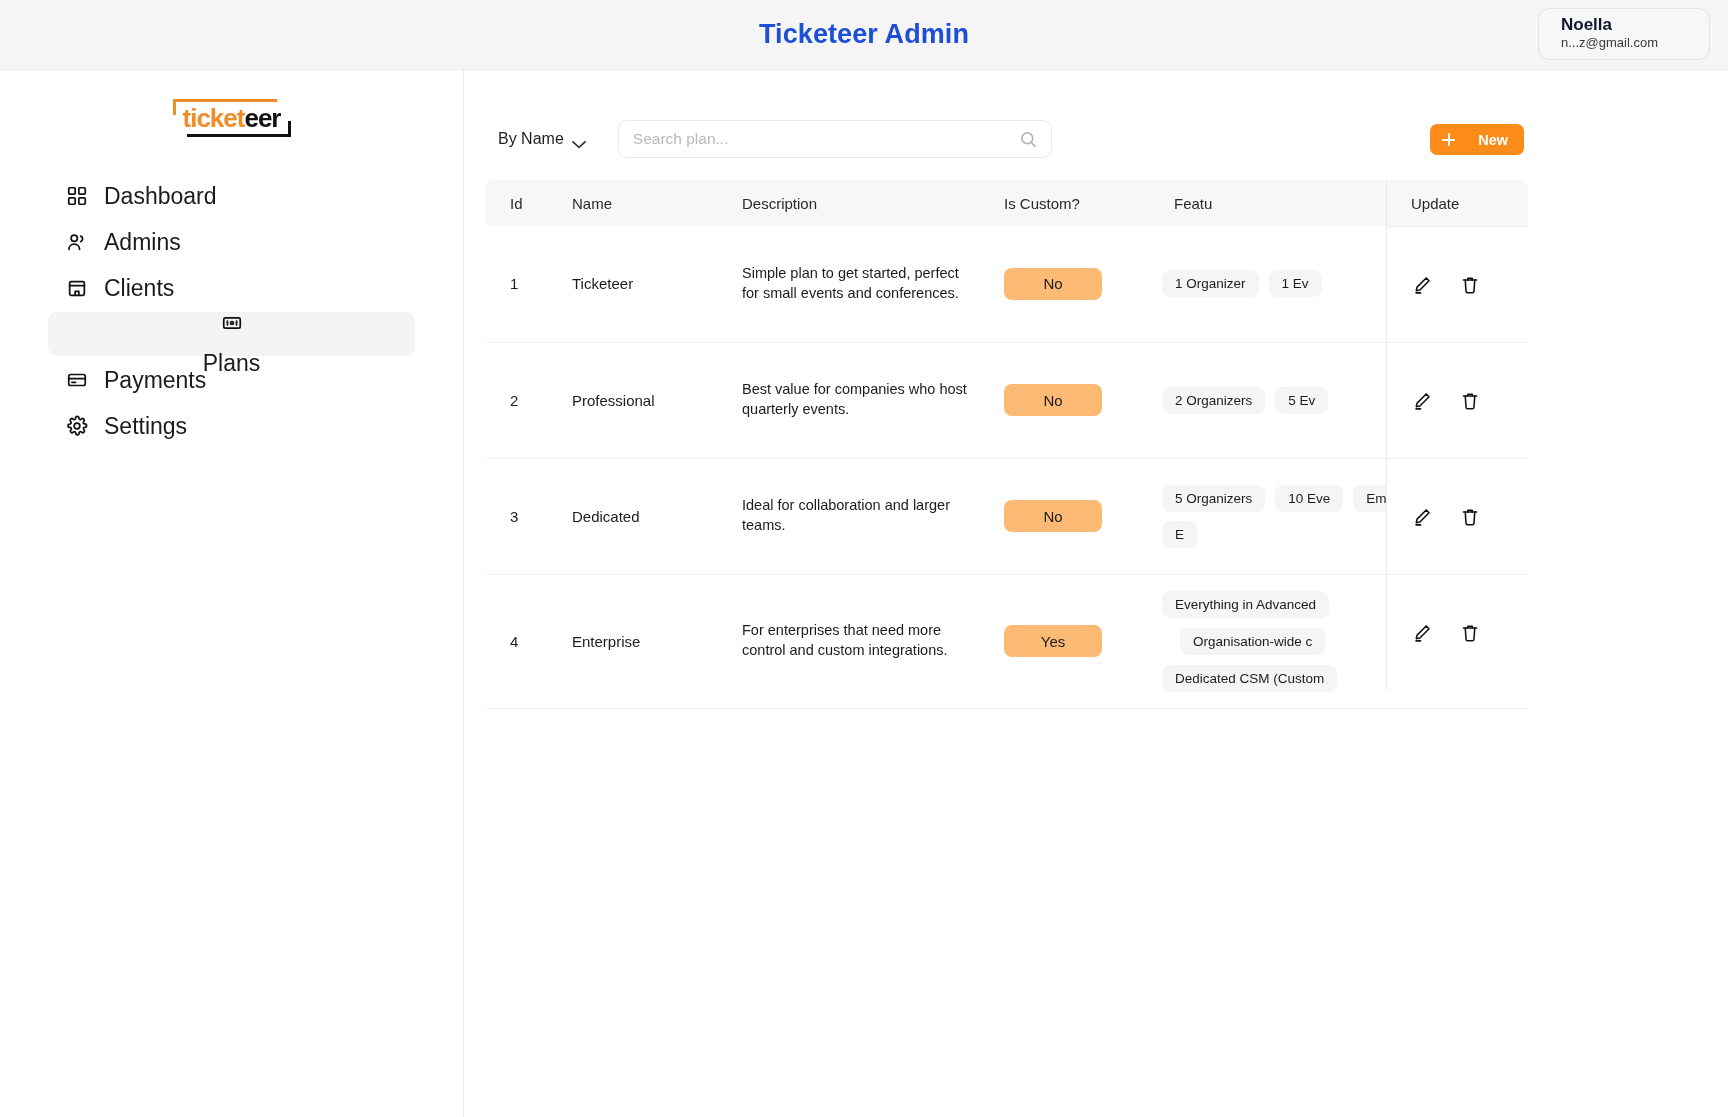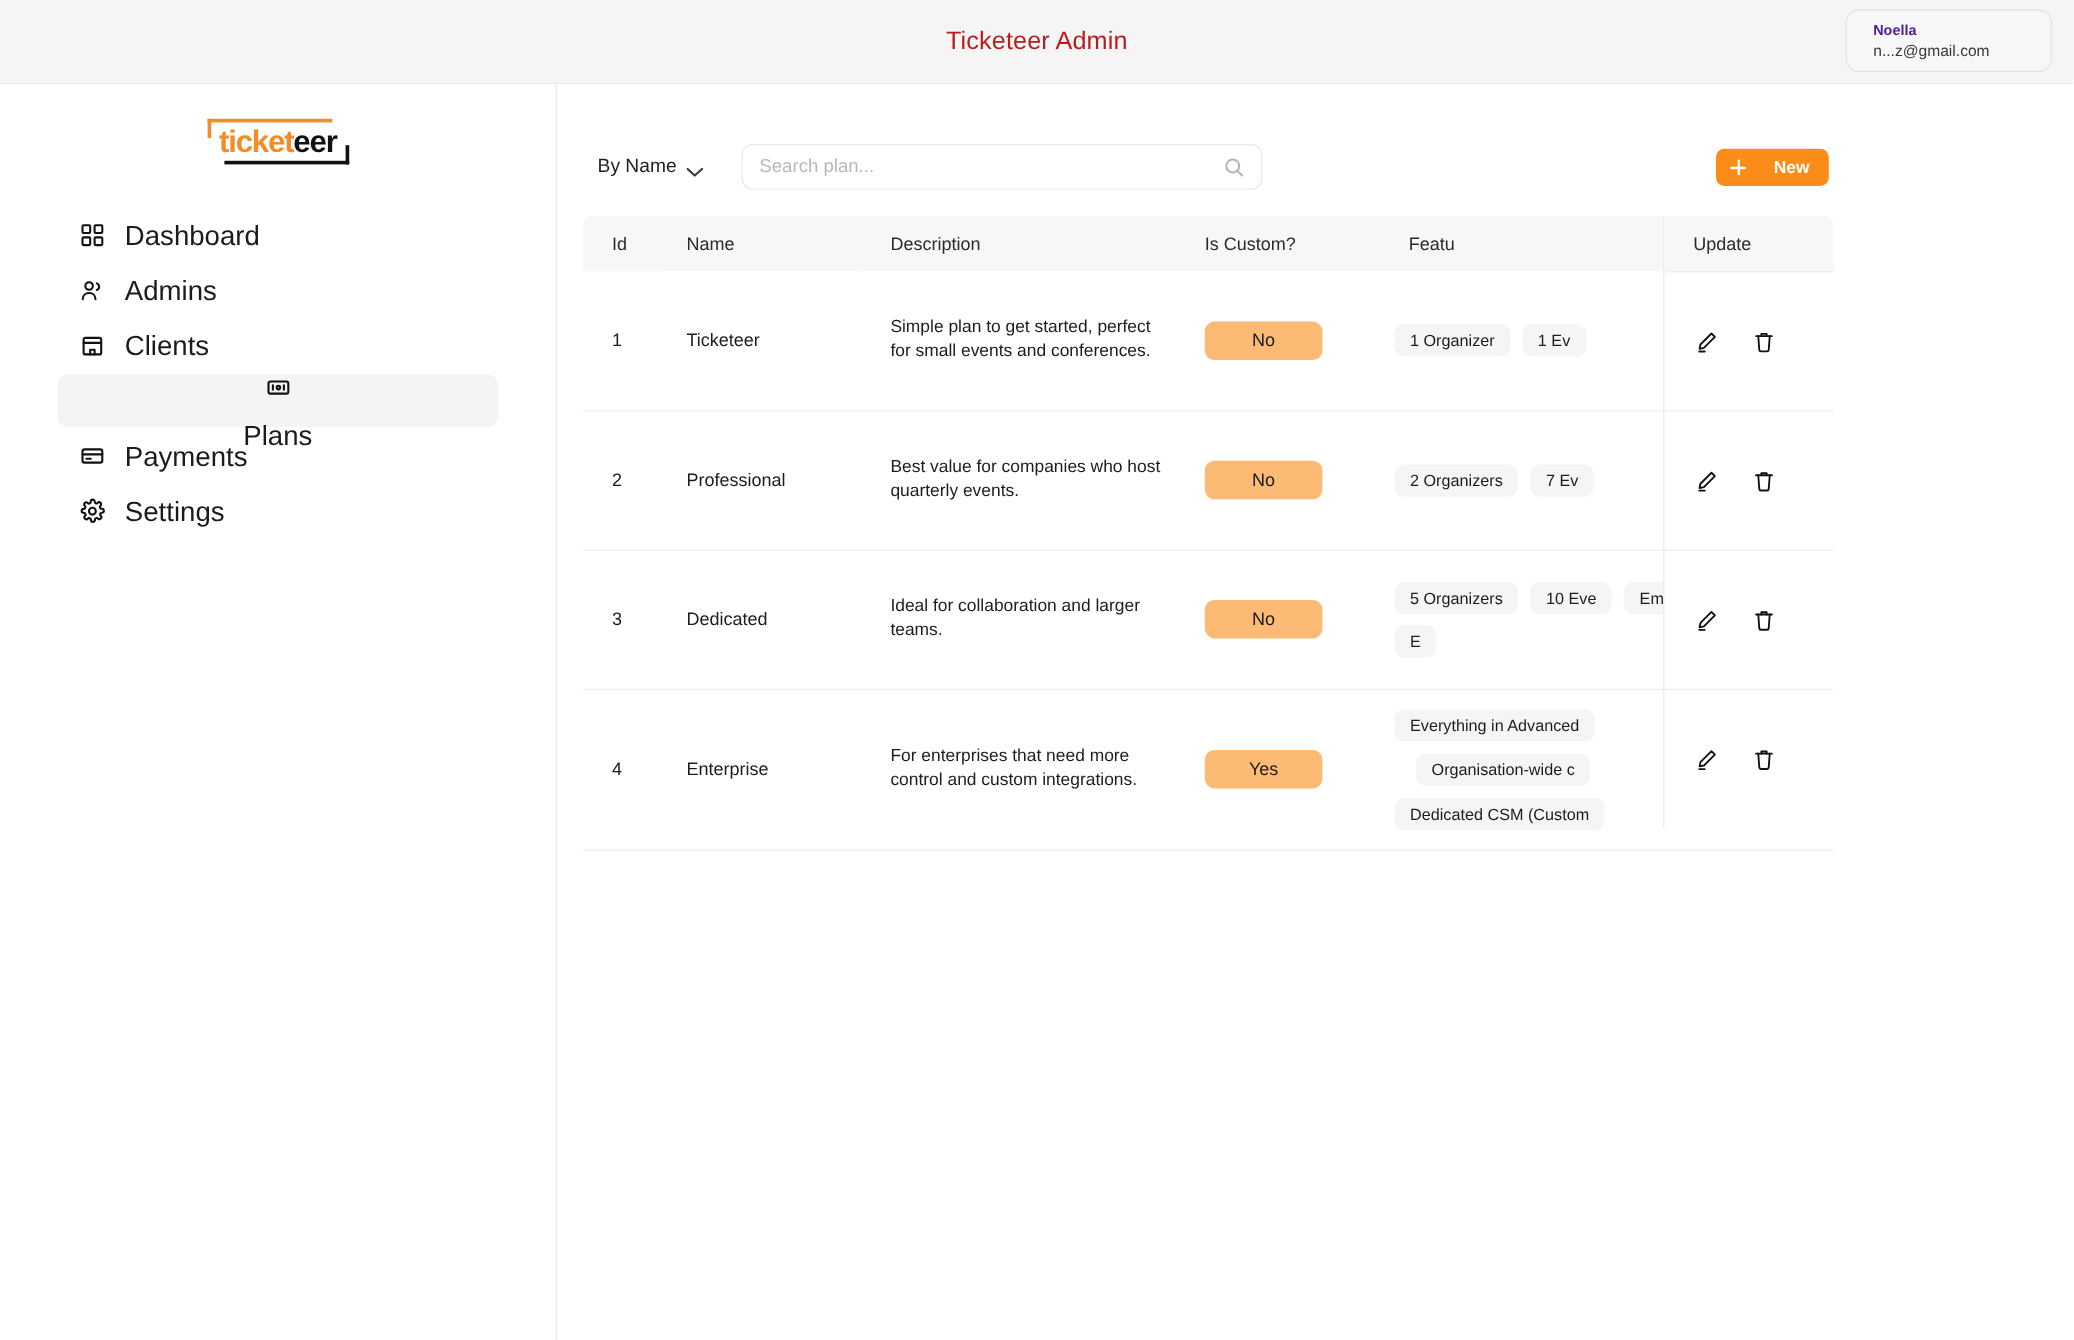--- a/index.html
+++ b/index.html
@@ -15,35 +15,35 @@
   .topbar {
     position: relative;
     height: 70px;
     background: #f5f5f5;
     border-bottom: 1px solid #ececec;
     display: flex;
     align-items: center;
     justify-content: center;
   }
   .app-title {
-    font-size: 21px;
-    font-weight: 400;
+    font-size: 27px;
+    font-weight: 700;
     letter-spacing: .1px;
-    color: #b91c1c;
+    color: #1d4ed8;
   }
   .account-chip {
     position: absolute;
     right: 18px; top: 8px;
     width: 172px; height: 52px;
     border: 1px solid #e2e2e2;
     border-radius: 11px;
     background: #f7f7f7;
     padding: 7px 0 0 22px;
   }
-  .account-name { font-size: 12px; font-weight: 700; color: #4c1d95; line-height: 18px; }
+  .account-name { font-size: 17px; font-weight: 700; color: #0f172a; line-height: 18px; }
   .account-email { font-size: 13px; color: #3a3a3a; line-height: 18px; }
 
   
   .shell { display: flex; height: calc(1117px - 70px); }
 
   
   .sidebar {
     width: 464px;
     border-right: 1px solid #e8e8e8;
     flex: 0 0 464px;
@@ -398,21 +398,21 @@
           <tr>
             <td>2</td>
             <td>Professional</td>
             <td class="desc">Best value for companies who host quarterly events.</td>
             <td>
               <span class="pill">No</span>
             </td>
             <td class="feat">
               <div class="tags">
                 <span class="tag">2 Organizers</span>
-                <span class="tag">7 Ev</span>
+                <span class="tag">5 Ev</span>
               </div>
             </td>
             <td></td>
           </tr>
 
           <tr>
             <td>3</td>
             <td>Dedicated</td>
             <td class="desc">Ideal for collaboration and larger teams.</td>
             <td>

